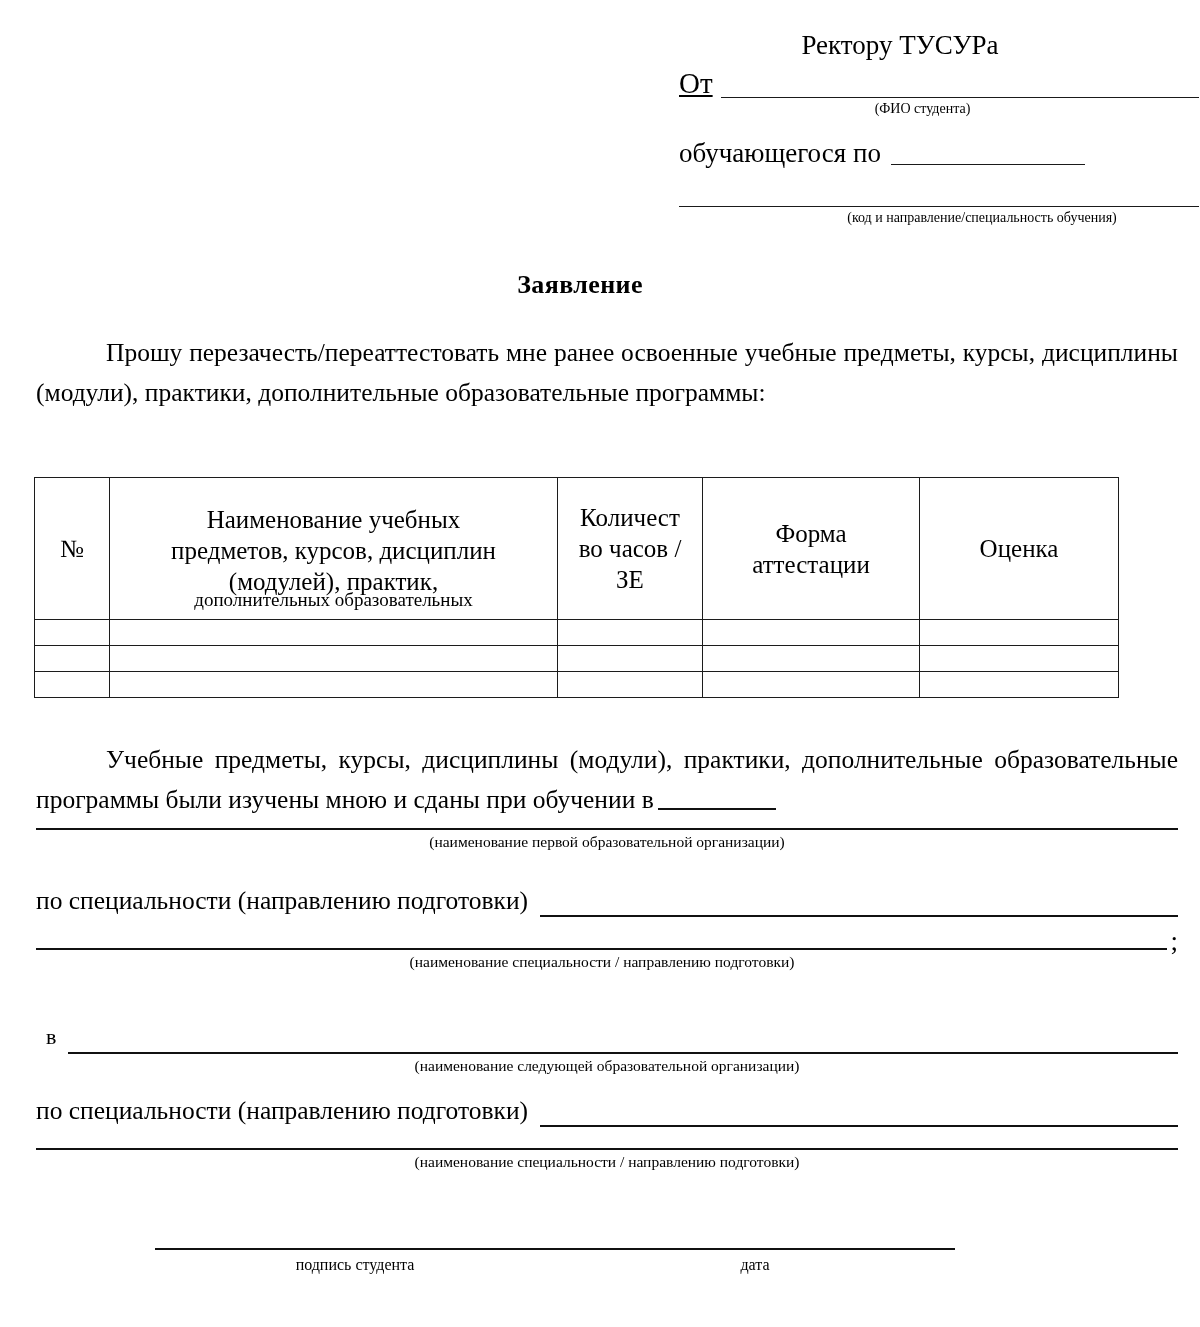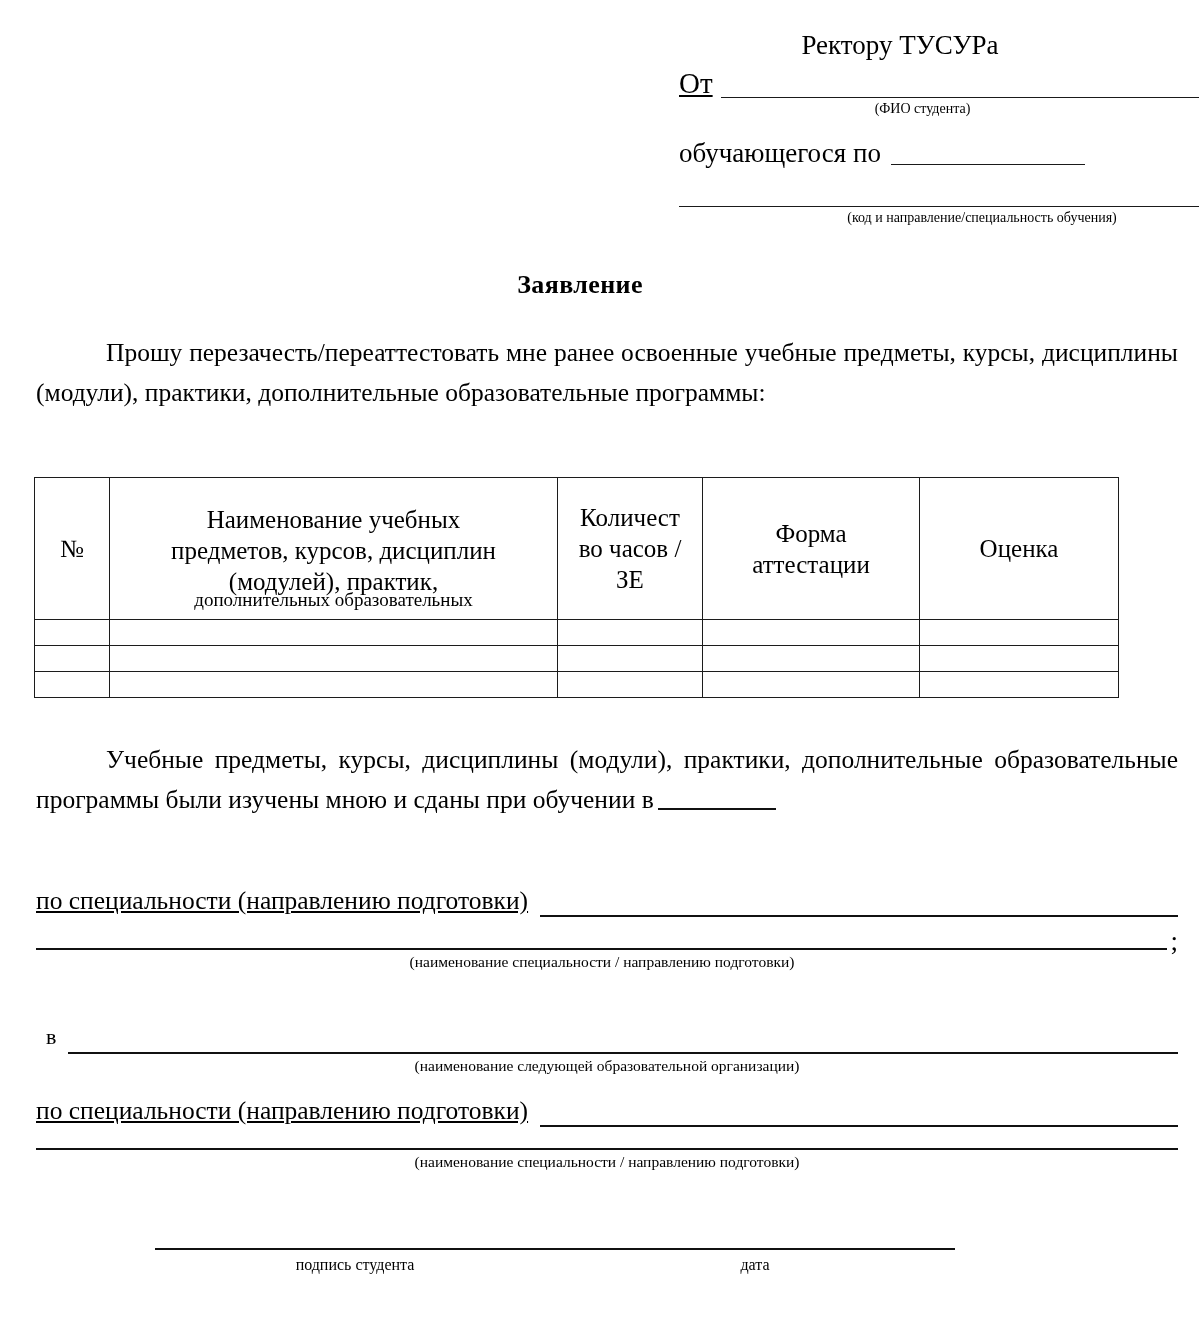--- a/index.html
+++ b/index.html
@@ -194,21 +194,21 @@
     text-align: center;
     margin-top: 2px;
   }
 
   .inline-row {
     display: flex;
     align-items: flex-end;
     font-size: 25.5px;
     line-height: 32px;
   }
-  .inline-row .lbl { white-space: nowrap; text-decoration: underline; }
+  .inline-row .lbl { white-space: nowrap; }
   .inline-row .grow {
     flex: 1 1 auto;
     border-bottom: 2.6px solid #111;
     height: 22px;
     margin-left: 12px;
   }
   .semi {
     font-size: 27px;
     line-height: 18px;
     margin-left: 3px;
@@ -326,20 +326,24 @@
         <td></td>
         <td></td>
         <td></td>
         <td></td>
       </tr>
     </tbody>
   </table>
 
   <div class="para para-2"><span>Учебные предметы, курсы, дисциплины (модули), практики, дополнительные образовательные программы были изучены мною и сданы при обучении в</span><span class="tail-rule"></span></div>
 
+  <div class="fill-block" style="top:828px;">
+    <div class="longline"></div>
+    <div class="cap-center">(наименование первой образовательной организации)</div>
+  </div>
 
   <div class="fill-block" style="top:885px;">
     <div class="inline-row">
       <span class="lbl">по специальности (направлению подготовки)</span>
       <span class="grow"></span>
     </div>
   </div>
 
   <div class="fill-block" style="top:932px;">
     <div style="display:flex; align-items:flex-end;">

